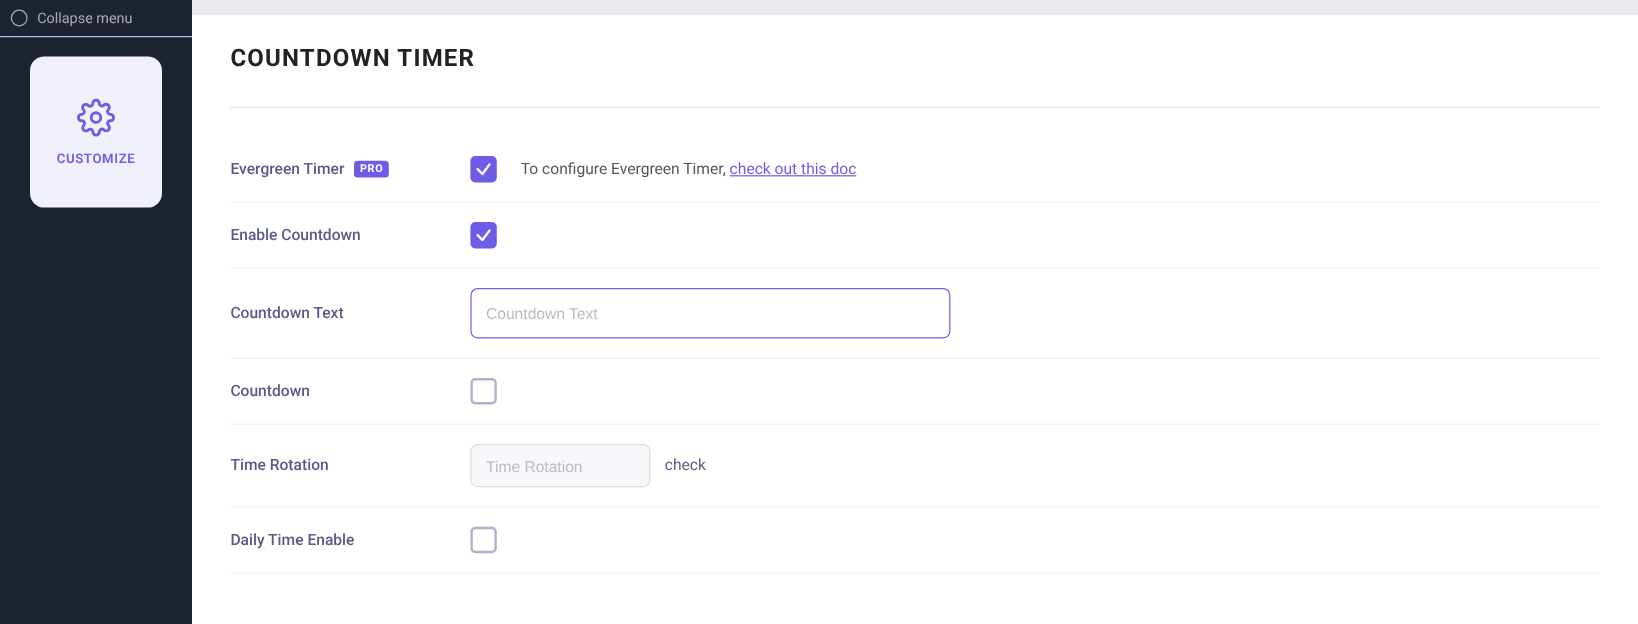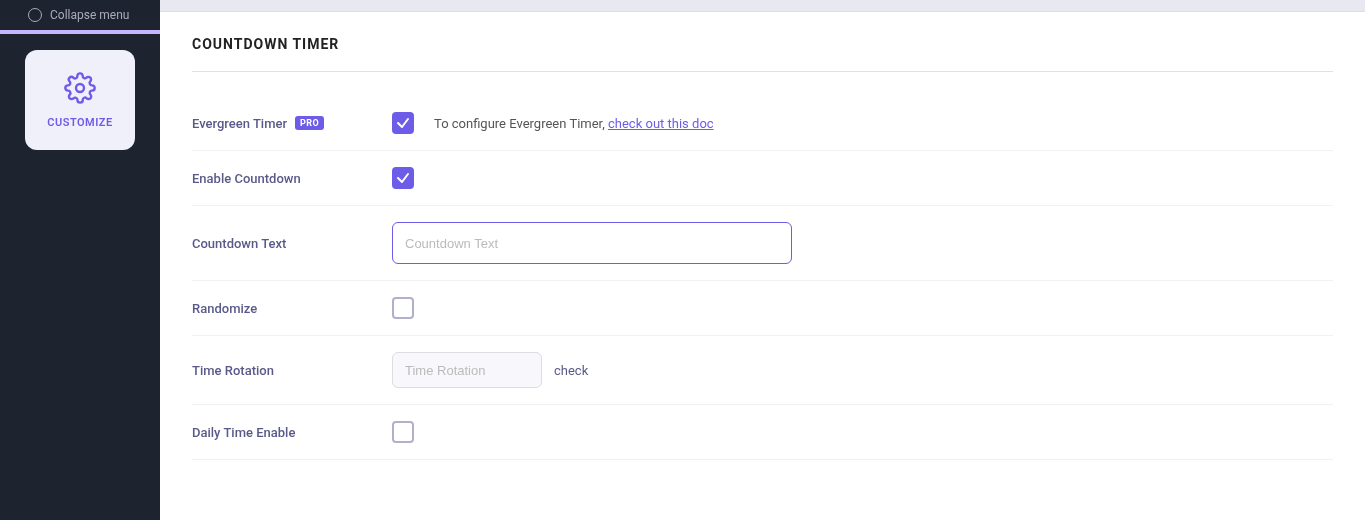--- a/index.html
+++ b/index.html
@@ -17,42 +17,42 @@
       background: #1e2330;
       color: #fff;
       display: flex;
       flex-direction: column;
       flex-shrink: 0;
     }
     .collapse-menu {
       display: flex;
       align-items: center;
       gap: 8px;
-      padding: 8px 28px;
+      padding: 8px 9px;
       font-size: 12px;
       color: #aab;
       cursor: pointer;
-      border-bottom: 4px solid #c4b5fd;
+      border-bottom: 1px solid #c4b5fd;
     }
     .collapse-menu .circle-icon {
       width: 14px;
       height: 14px;
       border: 1.5px solid #aab;
       border-radius: 50%;
       display: inline-block;
       flex-shrink: 0;
     }
 
     
     .customize-card {
       margin: 16px auto;
       background: #f0f0fa;
       border-radius: 12px;
       width: 110px;
-      height: 100px;
+      height: 126px;
       display: flex;
       flex-direction: column;
       align-items: center;
       justify-content: center;
       gap: 8px;
       cursor: pointer;
     }
     .customize-card .gear-svg {
       color: #6c5ce7;
     }
@@ -80,26 +80,26 @@
       border-bottom: 1px solid #ddd;
     }
 
     
     .content {
       padding: 24px 32px;
       flex: 1;
     }
 
     .page-title {
-      font-size: 14px;
+      font-size: 20px;
       font-weight: 700;
       color: #222;
       letter-spacing: 1px;
       margin-bottom: 24px;
-      padding-bottom: 19px;
+      padding-bottom: 29px;
       border-bottom: 1px solid #e0e0ea;
     }
 
     .form-row {
       display: flex;
       align-items: center;
       padding: 16px 0;
       border-bottom: 1px solid #f0f0f5;
       min-height: 52px;
     }
@@ -266,21 +266,21 @@
       <div class="form-label">
         <span>Countdown Text</span>
       </div>
       <div class="form-control">
         <input type="text" class="text-input" value="" placeholder="Countdown Text" style="">
       </div>
     </div>
 
     <div class="form-row">
       <div class="form-label">
-        <span>Randomize</span>
+        <span>Countdown</span>
       </div>
       <div class="form-control">
         <div class="cb-wrapper">
         </div>
       </div>
     </div>
 
     <div class="form-row">
       <div class="form-label">
         <span>Time Rotation</span>

